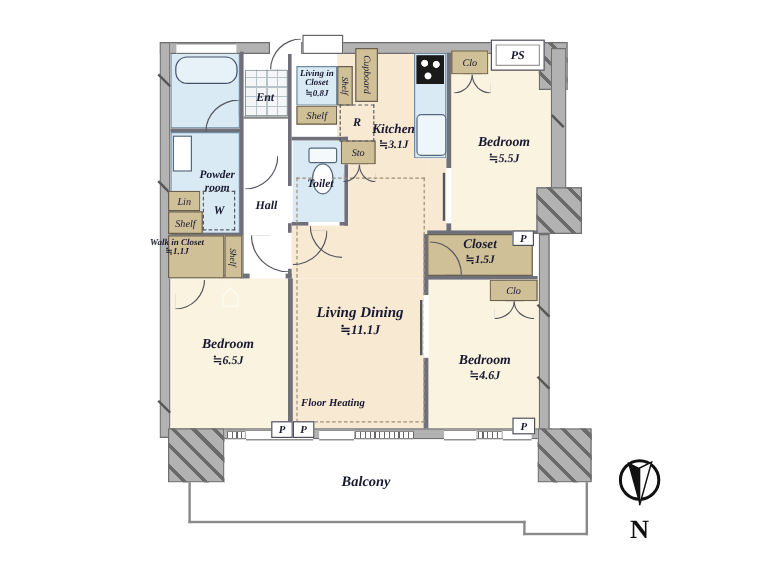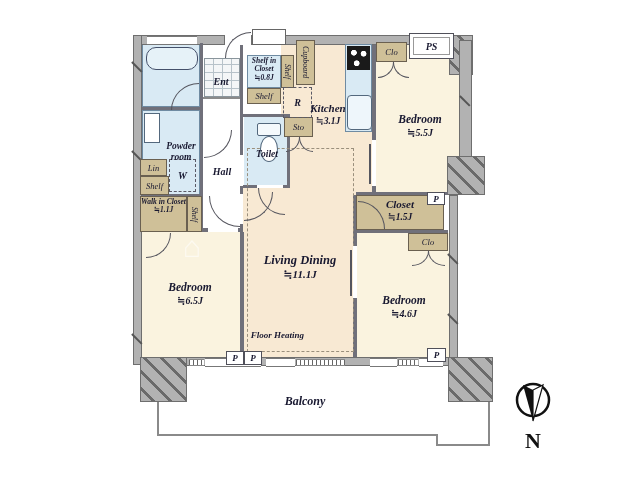--- a/index.html
+++ b/index.html
@@ -118,21 +118,21 @@
   <div class="abs" style="left:252px;top:29px;width:32px;height:14px;background:#fff;border:1px solid #666;z-index:12;"></div>
   <div class="tick" style="left:130px;top:66px;"></div>
   <div class="tick" style="left:130px;top:155px;"></div>
   <div class="tick" style="left:130px;top:338px;"></div>
   <div class="tick" style="left:458px;top:100px;"></div>
   <div class="tick" style="left:446px;top:258px;"></div>
   <div class="tick" style="left:446px;top:318px;"></div>
 
   <div class="blue" style="left:247px;top:55px;width:34px;height:33px;z-index:16;"></div>
   <div class="lbl wrap" style="left:247px;top:57px;width:34px;font-size:7.5px;">
-    <span>Shelf in Closet</span><br>
+    <span>Living in Closet</span><br>
     <span>≒0.8J</span>
   </div>
   <div class="tan vert" style="left:281px;top:55px;width:13px;height:33px;font-style:italic;font-size:7.5px;color:#181830;z-index:16;">
     <span>Shelf</span>
   </div>
   <div class="tan" style="left:247px;top:88px;width:34px;height:16px;font-style:italic;font-size:8.5px;color:#181830;z-index:16;">
     <span>Shelf</span>
   </div>
   <div class="tan vert" style="left:296px;top:40px;width:19px;height:45px;font-style:italic;font-size:8px;color:#181830;z-index:16;">
     <span>Cupboard</span>
@@ -143,21 +143,21 @@
   <div class="tan" style="left:376px;top:42px;width:31px;height:20px;font-style:italic;font-size:8.5px;color:#181830;z-index:16;">
     <span>Clo</span>
   </div>
   <div class="tan" style="left:140px;top:159px;width:27px;height:17px;font-style:italic;font-size:8.5px;color:#181830;z-index:16;">
     <span>Lin</span>
   </div>
   <div class="tan" style="left:140px;top:176px;width:29px;height:19px;font-style:italic;font-size:8.5px;color:#181830;z-index:16;">
     <span>Shelf</span>
   </div>
   <div class="tan" style="left:140px;top:196px;width:47px;height:36px;z-index:16;"></div>
-  <div class="lbl wrap" style="left:141px;top:198px;width:45px;font-size:7.5px;z-index:50;">
+  <div class="lbl wrap" style="left:125px;top:198px;width:45px;font-size:7.5px;z-index:50;">
     <span>Walk in Closet</span><br>
     <span>≒1.1J</span>
   </div>
   <div class="tan vert" style="left:187px;top:196px;width:15px;height:36px;font-style:italic;font-size:7.5px;color:#181830;z-index:16;">
     <span>Shelf</span>
   </div>
   <div class="tan" style="left:356px;top:195px;width:88px;height:35px;z-index:16;"></div>
   <div class="tan" style="left:408px;top:233px;width:40px;height:18px;font-style:italic;font-size:8.5px;color:#181830;z-index:16;">
     <span>Clo</span>
   </div>

